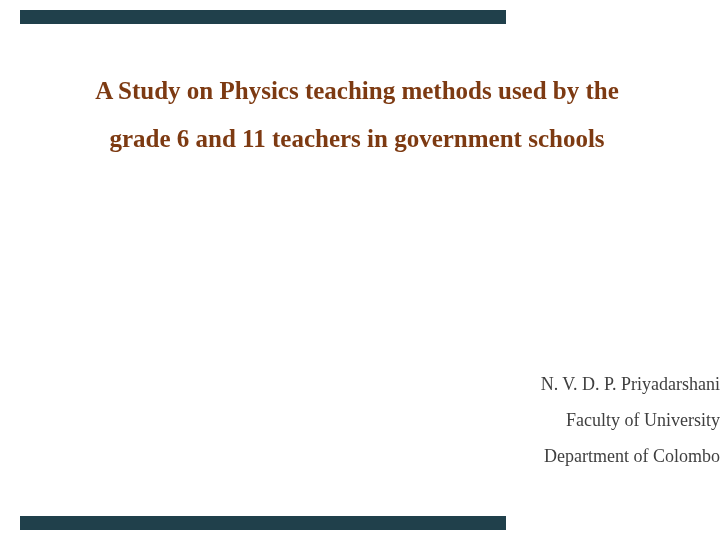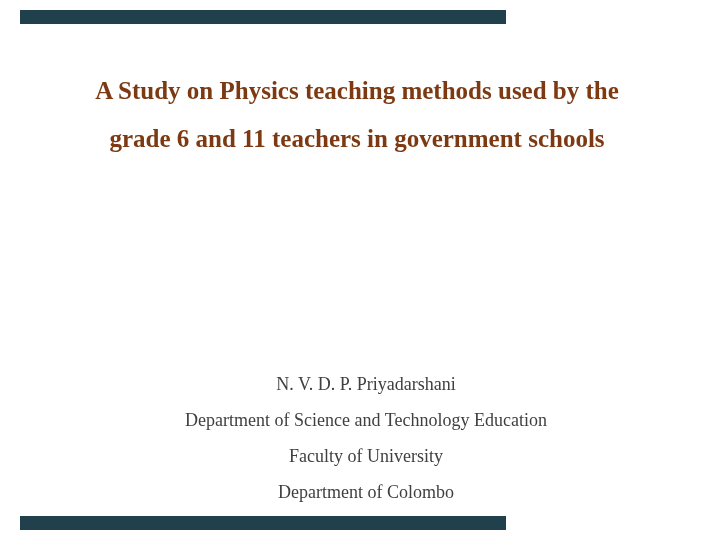--- a/index.html
+++ b/index.html
@@ -34,40 +34,39 @@
     font-weight: bold;
     font-size: 25px;
     line-height: 48px;
     letter-spacing: 0px;
   }
   .credits-block {
     position: absolute;
     top: 366px;
     left: 12px;
     right: 0;
-    text-align: center;
+    text-align: right;
     color: #3f3f3f;
     font-size: 18px;
     line-height: 36px;
   }
 </style>
 </head>
 <body>
 
 <div class="slide">
 
   <div class="bar bar-top"></div>
 
   <div class="title-block">
     <div class="title-line">A Study on Physics teaching methods used by the</div>
     <div class="title-line">grade 6 and 11 teachers in government schools</div>
   </div>
 
   <div class="credits-block">
     <div class="credit-line">N. V. D. P. Priyadarshani</div>
-    <div class="credit-line">Department of Science and Technology Education</div>
     <div class="credit-line">Faculty of University</div>
     <div class="credit-line">Department of Colombo</div>
   </div>
 
   <div class="bar bar-bottom"></div>
 
 </div>
 
 </body></html>

